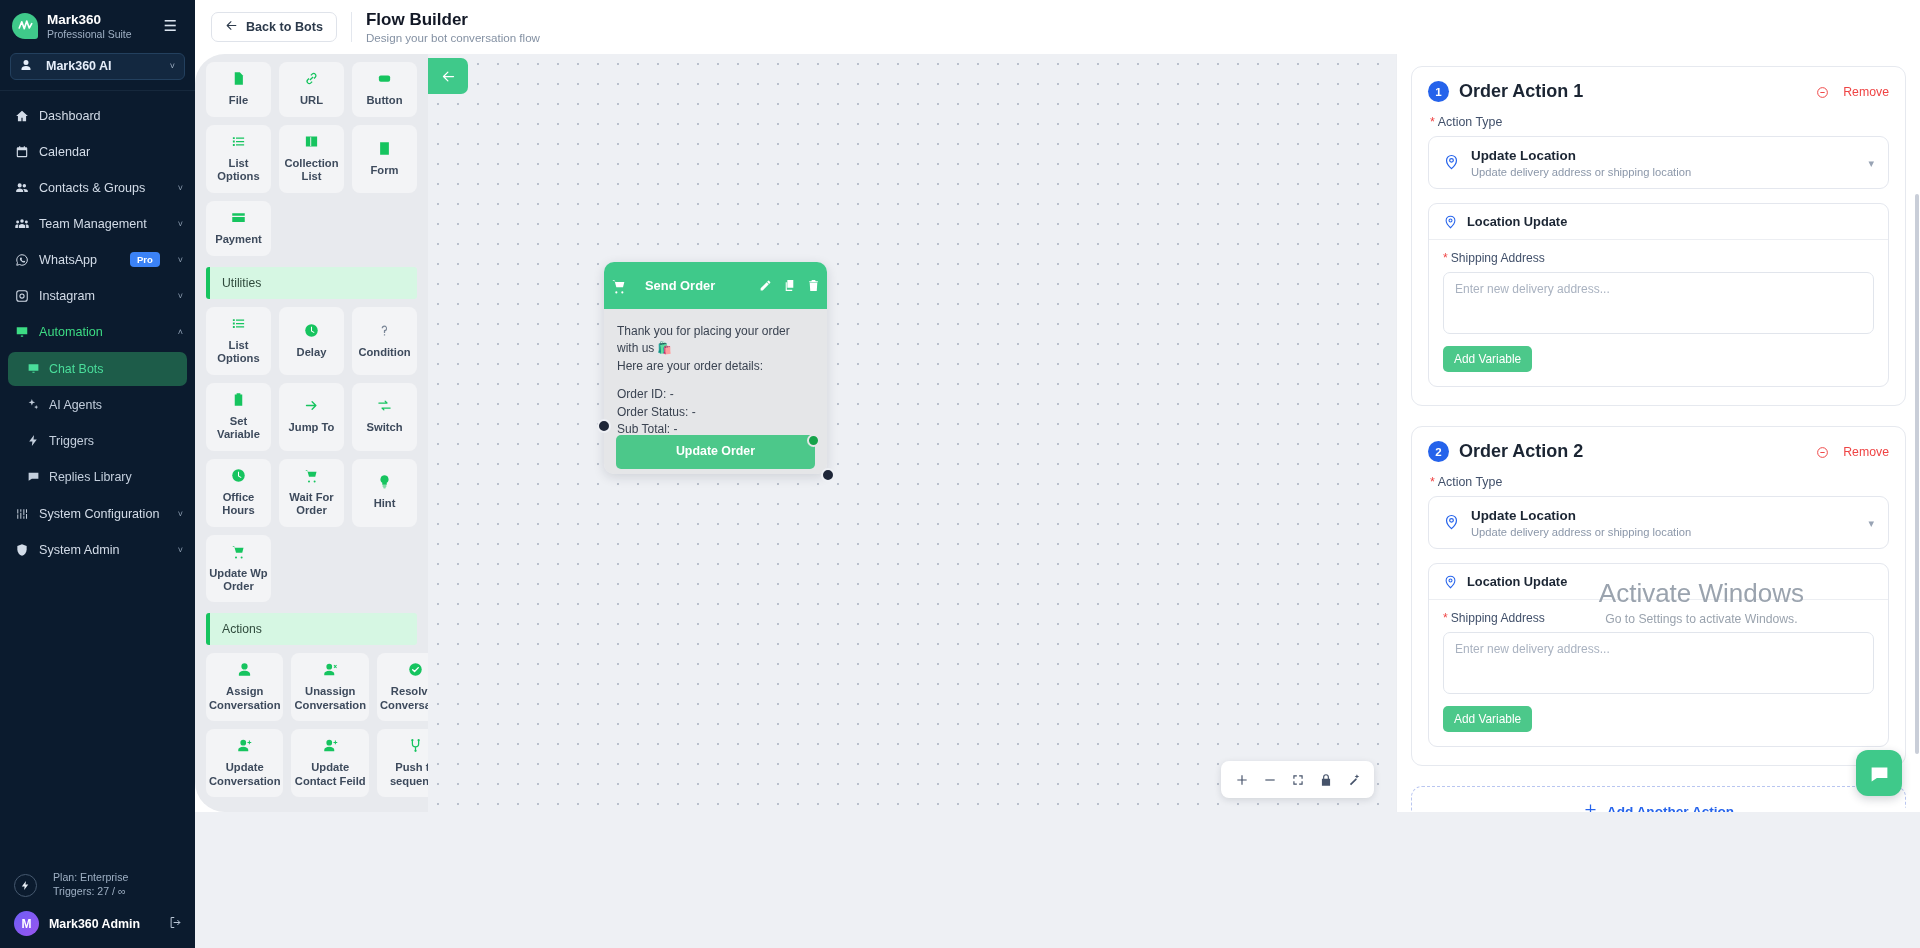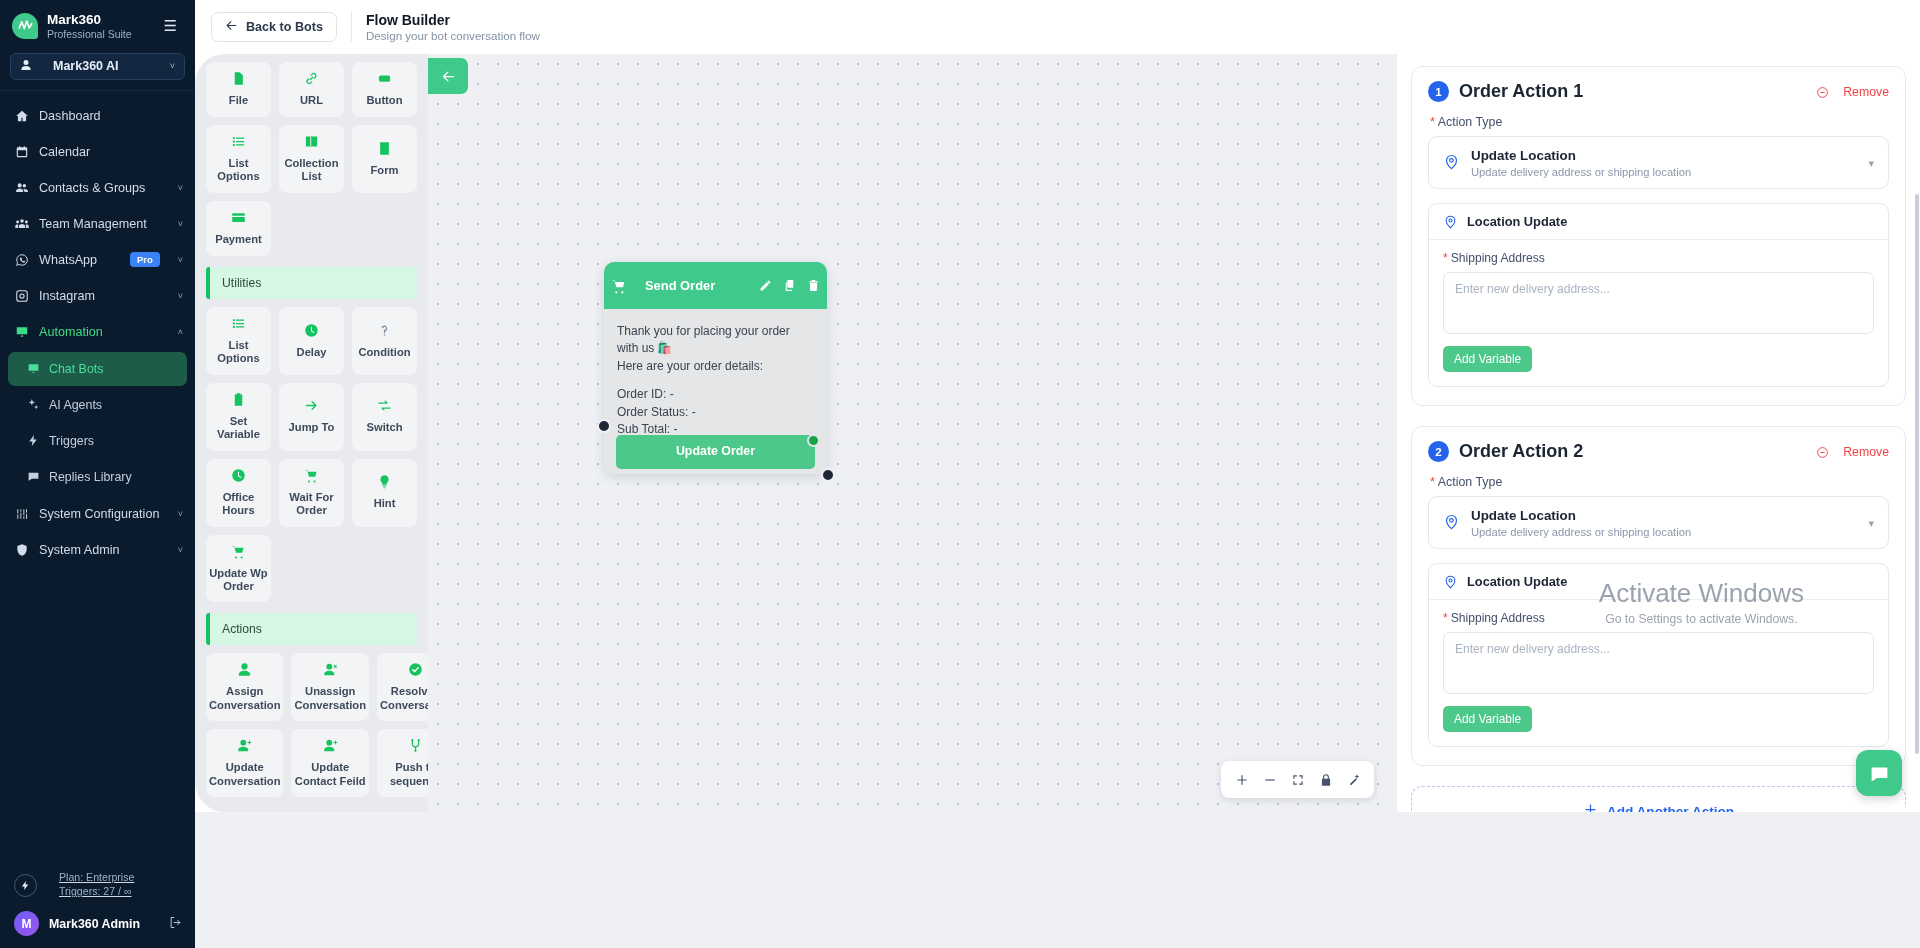--- a/index.html
+++ b/index.html
@@ -27,21 +27,21 @@
   }
   .sb-logo svg { width:15px; height:15px; }
   .sb-brand-txt { line-height:1.15; }
   .sb-brand-name { font-size:13.5px; font-weight:bold; color:#ffffff; }
   .sb-brand-sub { font-size:10.5px; color:#9fb0c4; }
   .sb-hamb { margin-left:auto; padding:4px 8px; cursor:pointer; color:#dbe4ef; font-size:15px; }
 
   .sb-select {
     margin:3px 10px 10px 10px; height:27px;
     background:#132840; border:1px solid #23405e; border-radius:6px;
-    display:flex; align-items:center; gap:21px; padding:0 9px;
+    display:flex; align-items:center; gap:14px; padding:0 9px;
     font-size:12.5px; color:#e6eefa; font-weight:bold; cursor:pointer;
   }
   .sb-select .chev { margin-left:auto; font-size:9px; color:#9fb0c4; font-weight:normal;}
   .sb-sep { height:1px; background:#16283c; }
 
   .sb-nav { padding:7px 0 0 0; flex:1 1 auto; }
   .sb-item {
     display:flex; align-items:center; gap:10px;
     height:36px; padding:0 12px 0 14px;
     font-size:12.6px; color:#d3dce8; cursor:pointer;
@@ -65,23 +65,22 @@
     height:34px; margin:2px 8px; padding:0 10px 0 18px;
     font-size:12.4px; color:#c4cfdd; border-radius:7px; cursor:pointer;
   }
   .sb-subitem .ic { width:14px; display:flex; justify-content:center; flex:0 0 14px;}
   .sb-subitem .ic svg { width:13px; height:13px; fill:#c4cfdd; }
   .sb-subitem.selected { background:#1d5c49; color:#4ade9b; }
   .sb-subitem.selected .ic svg { fill:#4ade9b; }
 
   .sb-footer { padding:0 0 8px 0; }
   .sb-plan {
-    display:flex; align-items:center; gap:22px;
+    display:flex; align-items:center; gap:16px;
     padding:8px 12px 6px 14px;
-    text-decoration:underline;
   }
   .plan-circle {
     width:23px; height:23px; border-radius:50%;
     border:1.2px solid #45586e; display:flex; align-items:center; justify-content:center;
     flex:0 0 23px;
   }
   .plan-circle svg { width:11px; height:11px; fill:#e9eff6; }
   .plan-txt { line-height:1.3; font-size:10.6px; color:#9fb0c4; }
   .sb-user {
     display:flex; align-items:center; gap:10px; padding:6px 12px 4px 14px;
@@ -102,21 +101,21 @@
     height:54px; background:#fff; display:flex; align-items:center;
     padding:0 16px; gap:14px; flex:0 0 54px;
   }
   .back-btn {
     display:flex; align-items:center; gap:8px;
     border:1px solid #dfe3ea; border-radius:7px;
     height:30px; padding:0 13px; font-size:12.6px; font-weight:bold;
     color:#2c3a4b; background:#fff; cursor:pointer;
   }
   .divider-v { width:1px; height:30px; background:#e3e7ee; }
-  .title-h1 { font-size:14px; font-weight:bold; color:#121826; line-height:1.2; }
+  .title-h1 { font-size:17px; font-weight:bold; color:#121826; line-height:1.2; }
   .title-sub { font-size:11.6px; color:#8491a3; margin-top:1px; }
 
   .workarea { flex:1 1 auto; display:flex; position:relative; overflow:hidden;border-radius:30px; }
 
   
   .toolbox {
     width:233px; min-width:233px; background:#e8eaee;
     padding:0 0 0 0; overflow:hidden; position:relative;
   }
   .tb-grid {

